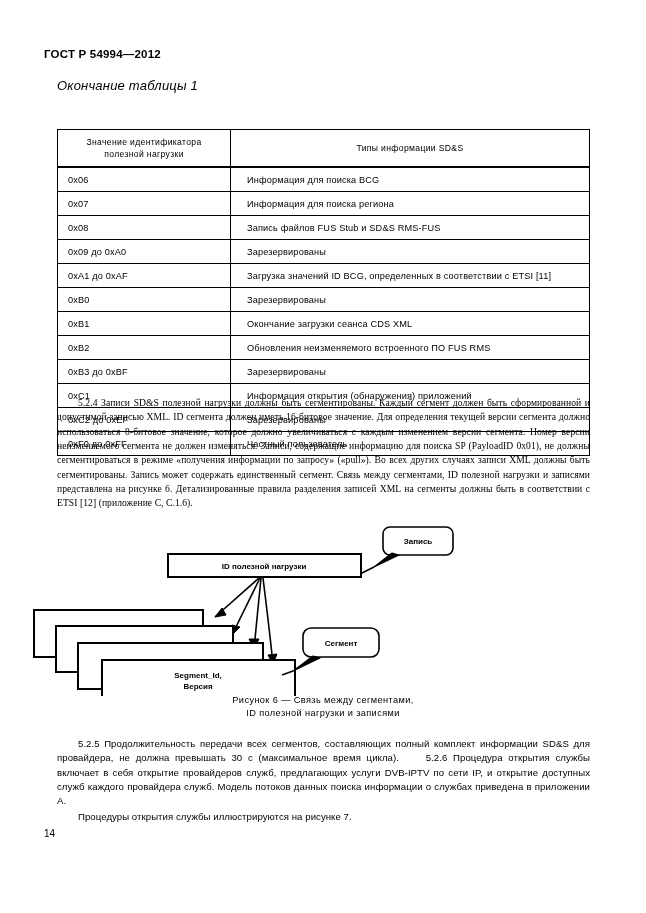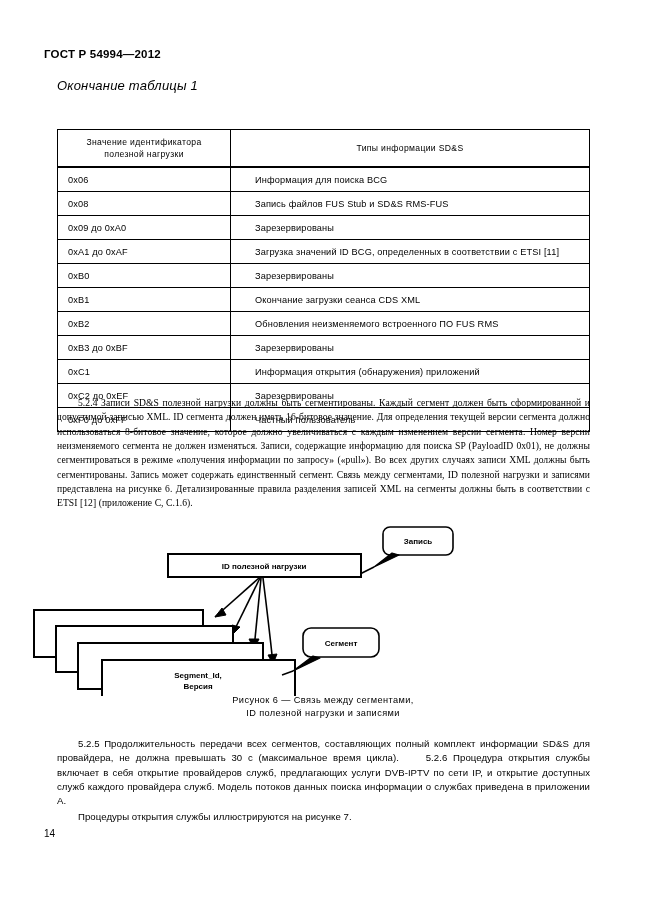--- a/index.html
+++ b/index.html
@@ -66,21 +66,21 @@
     letter-spacing: 0.35px;
   }
   table.sds thead th.col-a { width: 164px; }
   table.sds tbody td {
     font-size: 9.2px;
     padding: 5px 0 5px 10px;
     height: 13px;
     letter-spacing: 0.15px;
   }
   table.sds tbody td.col-a { width: 164px; }
-  table.sds tbody td.col-b { padding-left: 24px; }
+  table.sds tbody td.col-b { padding-left: 16px; }
 
   
   .para {
     position: absolute;
     left: 57px;
     width: 533px;
     font-size: 9.6px;
     line-height: 14.35px;
     text-align: justify;
     letter-spacing: 0.06px;
@@ -142,20 +142,24 @@
           </th>
           <th class="col-b">Типы информации SD&amp;S</th>
         </tr>
       </thead>
       <tbody id="tbody">
           <tr>
             <td class="col-a">0x06</td>
             <td class="col-b">Информация  для  поиска  BCG</td>
           </tr>
           <tr>
+            <td class="col-a">0x07</td>
+            <td class="col-b">Информация  для  поиска  региона</td>
+          </tr>
+          <tr>
             <td class="col-a">0x08</td>
             <td class="col-b">Запись файлов FUS Stub и SD&amp;S RMS-FUS</td>
           </tr>
           <tr>
             <td class="col-a">0x09 до 0xA0</td>
             <td class="col-b">Зарезервированы</td>
           </tr>
           <tr>
             <td class="col-a">0xA1 до 0xAF</td>
             <td class="col-b">Загрузка значений ID BCG, определенных в соответствии с ETSI [11]</td>

